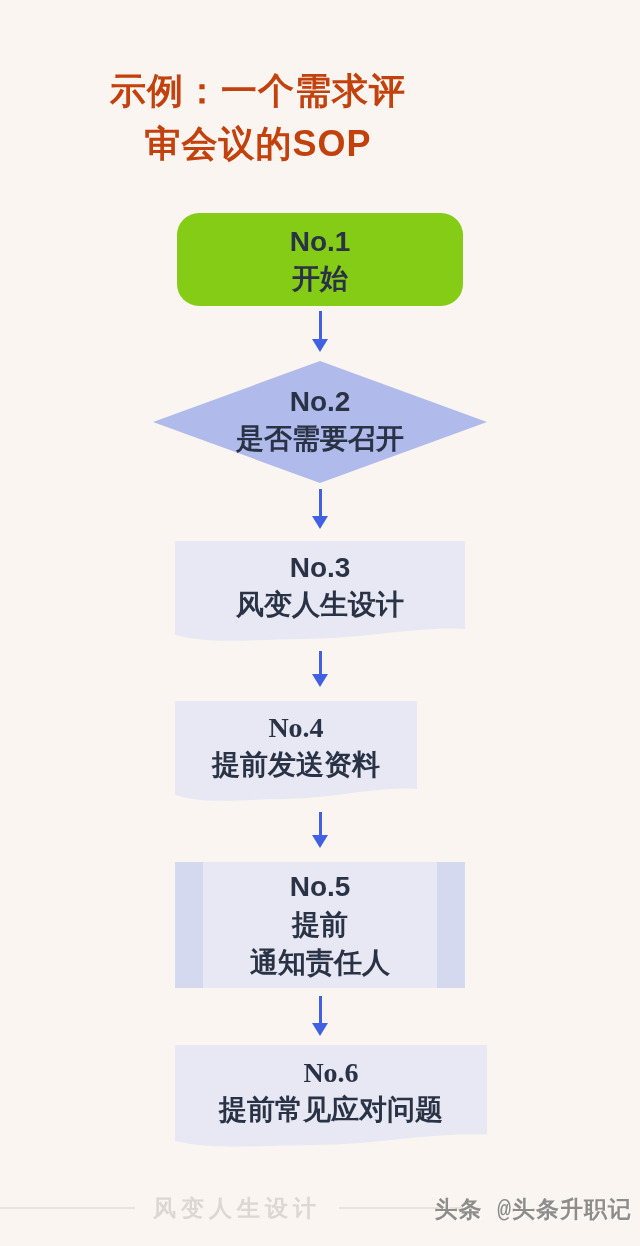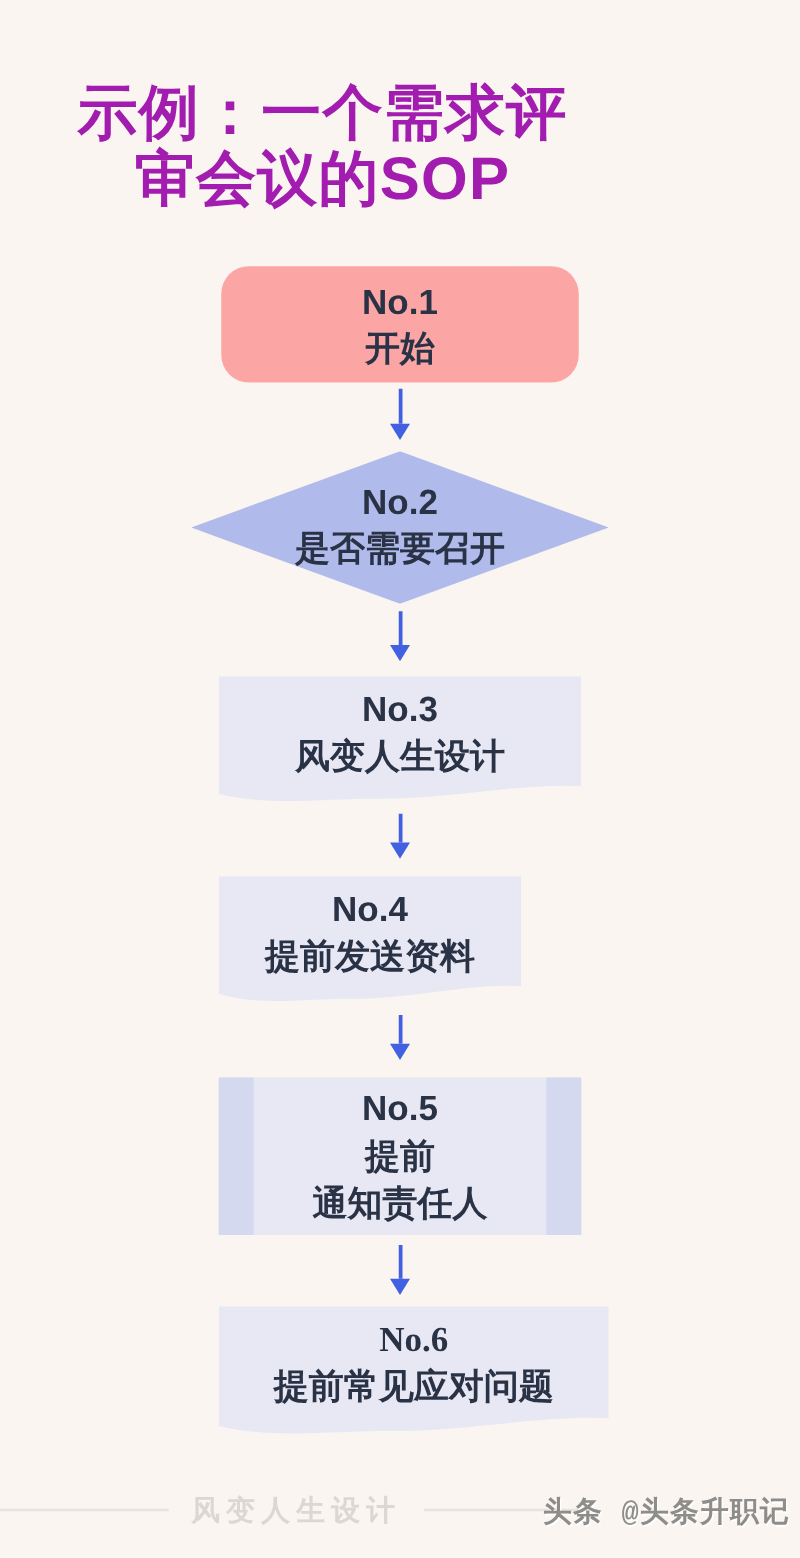--- a/index.html
+++ b/index.html
@@ -9,39 +9,39 @@
   }
   .canvas{
     position:relative;
     width:640px;height:1246px;
     background:#faf5f1;
     overflow:hidden;
   }
   .title{
     position:absolute;left:0;top:64px;width:516px;
     text-align:center;
-    font-size:48px;line-height:53px;font-weight:bold;
-    color:#a21caf;letter-spacing:1px;
+    font-size:36px;line-height:53px;font-weight:bold;
+    color:#c2410c;letter-spacing:1px;
   }
   .node{position:absolute;}
   .node .shape-svg{position:absolute;left:0;top:0;width:100%;height:100%;display:block;}
   .node-text{
     position:absolute;inset:0;
     display:flex;flex-direction:column;align-items:center;justify-content:center;
     text-align:center;color:#2a3246;
     font-size:28px;line-height:37px;font-weight:600;
   }
   .node-rounded{
     left:177px;top:213px;width:286px;height:93px;
-    background:#fca5a5;border-radius:22px;
+    background:#84cc16;border-radius:22px;
   }
   .node-diamond{left:153px;top:361px;width:334px;height:122px;}
   .node-diamond .node-text{padding-bottom:4px;}
   .node-doc3{left:175px;top:541px;width:290px;height:104px;}
-  .node-doc4{left:175px;top:701px;width:242px;height:104px;}
+  .node-doc4{left:175px;top:701px;width:242px;height:104px;font-family:Liberation Serif, serif;}
   .node-doc6{left:175px;top:1045px;width:312px;height:106px;font-family:Liberation Serif, serif;}
   .node-doc3 .node-text,.node-doc4 .node-text,.node-doc6 .node-text{padding-bottom:14px;}
   .node-predef{
     left:175px;top:862px;width:290px;height:126px;
     background:#e7e8f4;
   }
   .predef-bar{
     position:absolute;top:0;width:28px;height:100%;
     background:#d5d9f0;
   }

